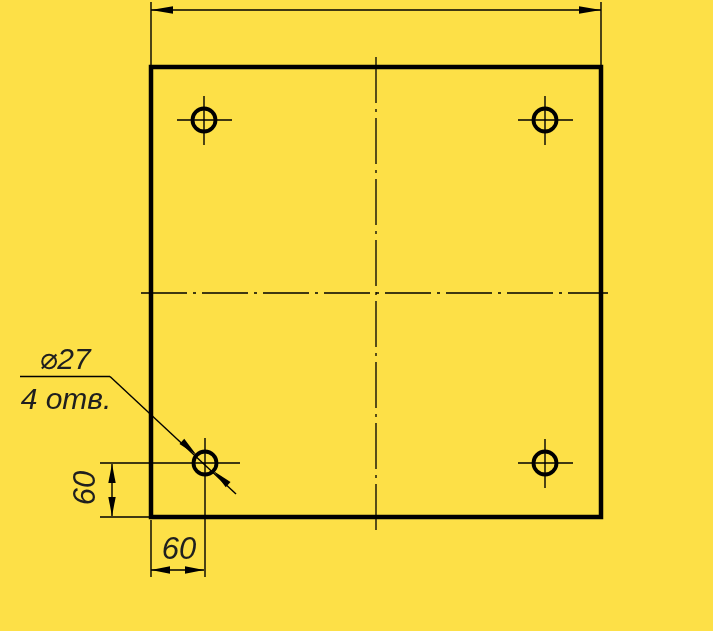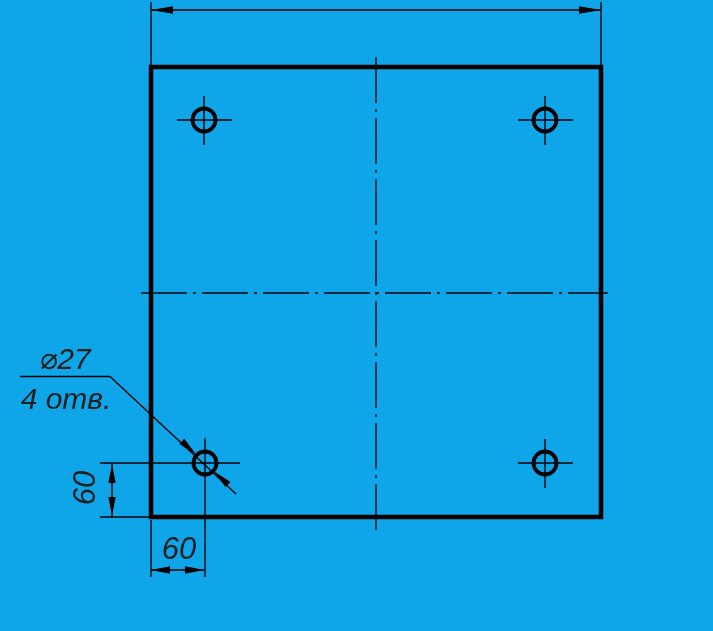--- a/index.html
+++ b/index.html
@@ -1,16 +1,16 @@
 <!DOCTYPE html>
 <html><head>
 <meta charset="utf-8">
 <style>
   html,body{margin:0;padding:0;background:#ffffff;}
-  .stage{position:relative;width:713px;height:631px;background:#0ea5e9;overflow:hidden;}
+  .stage{position:relative;width:713px;height:631px;background:#fde047;overflow:hidden;}
   svg{display:block;}
   .dim-text{
     font-family:"Liberation Sans","DejaVu Sans",sans-serif;
     font-style:italic;
     font-size:31px;
     fill:#1f1f1f;
   }
   .note-text{
     font-family:"Liberation Sans","DejaVu Sans",sans-serif;
     font-style:italic;

